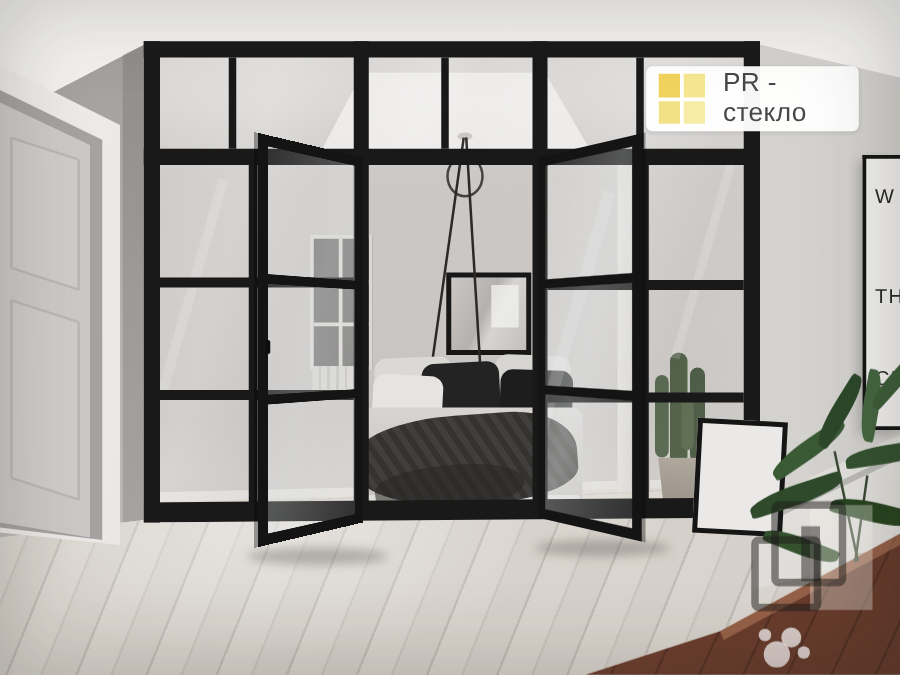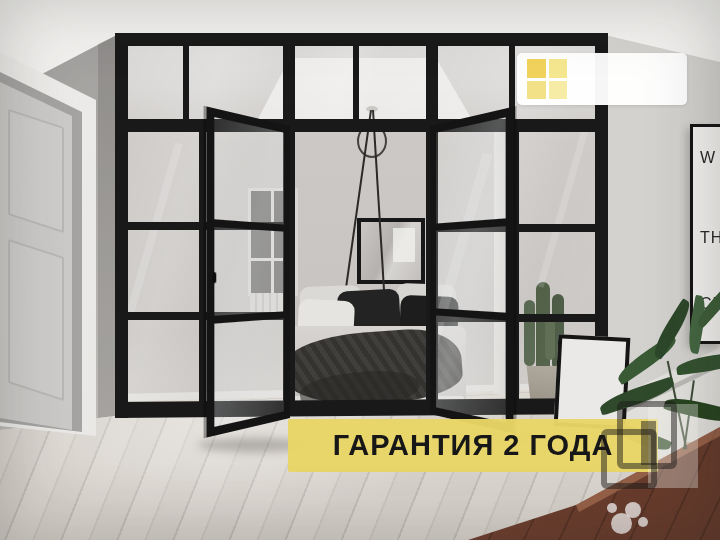--- a/index.html
+++ b/index.html
@@ -209,36 +209,34 @@
   <div class="abs stem" style="left:676px;top:360px;height:90px;transform:rotate(-12deg);"></div>
   <div class="abs leaf" style="left:598px;top:388px;width:78px;height:16px;background:#2e4a2b;transform:rotate(-18deg);"></div>
   <div class="abs leaf" style="left:612px;top:352px;width:70px;height:15px;background:#3a5a36;transform:rotate(-34deg);"></div>
   <div class="abs leaf" style="left:640px;top:322px;width:64px;height:14px;background:#2c4729;transform:rotate(-58deg);"></div>
   <div class="abs leaf" style="left:668px;top:318px;width:58px;height:13px;background:#446641;transform:rotate(-80deg);"></div>
   <div class="abs leaf" style="left:676px;top:356px;width:66px;height:15px;background:#33512f;transform:rotate(-8deg);"></div>
   <div class="abs leaf" style="left:664px;top:402px;width:72px;height:16px;background:#27431f;transform:rotate(14deg);"></div>
   <div class="abs leaf" style="left:610px;top:430px;width:62px;height:14px;background:#35522e;transform:rotate(22deg);"></div>
   <div class="abs leaf" style="left:690px;top:300px;width:50px;height:12px;background:#3c5c37;transform:rotate(-48deg);"></div>
 
-  <div class="abs banner">
-    <span class="banner-label">ГАРАНТИЯ 2 ГОДА</span>
-  </div>
 
   <div class="abs wm-pane" style="left:648px;top:404px;width:50px;height:84px;"></div>
   <div class="abs wm-rect" style="left:617px;top:401px;width:48px;height:56px;"></div>
   <div class="abs wm-rect" style="left:601px;top:429px;width:44px;height:48px;"></div>
   <div class="abs wm-fill" style="left:641px;top:421px;width:15px;height:44px;"></div>
 
   <div class="abs badge">
     <div class="badge-icon">
       <div class="p1"></div>
       <div class="p2"></div>
       <div class="p3"></div>
       <div class="p4"></div>
     </div>
+    <span class="badge-label">PR - стекло</span>
   </div>
 
   <div class="abs av-dot" style="left:607px;top:503px;width:10px;height:10px;"></div>
   <div class="abs av-dot" style="left:611px;top:513px;width:21px;height:21px;"></div>
   <div class="abs av-dot" style="left:625px;top:502px;width:16px;height:16px;"></div>
   <div class="abs av-dot" style="left:638px;top:517px;width:10px;height:10px;"></div>
 
   <div class="abs vignette"></div>
 </div>
 

